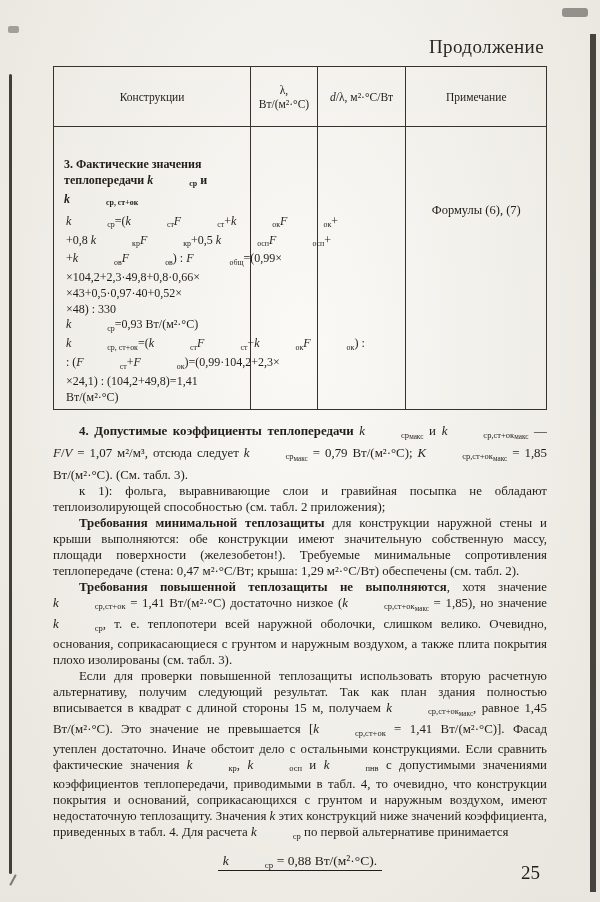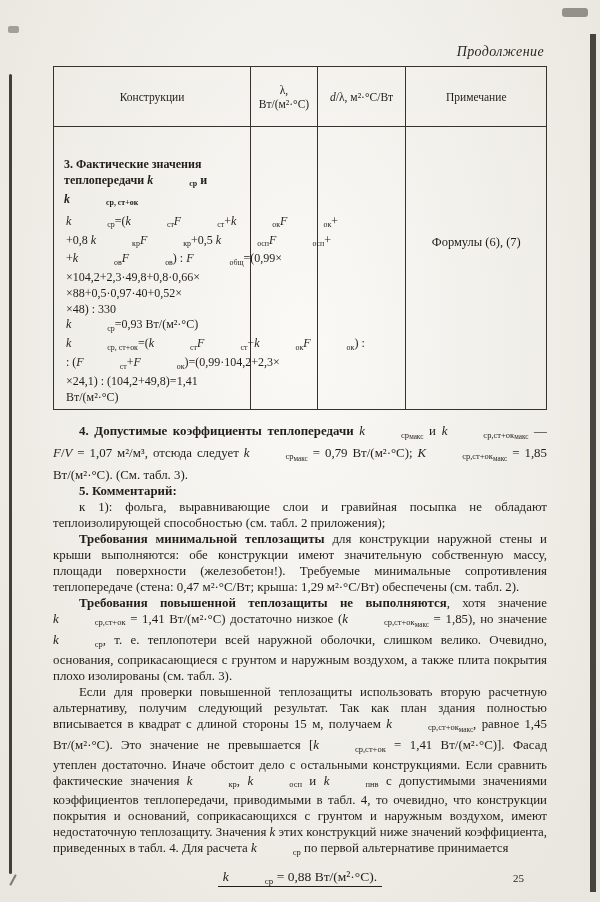--- a/index.html
+++ b/index.html
@@ -20,46 +20,46 @@
 
   
   .artifact { position: absolute; }
   .artifact-left  { left: 9px;  top: 74px; width: 3px; height: 800px; background: #23211e; opacity: .85; border-radius: 2px; }
   .artifact-right { right: 4px; top: 34px; width: 6px; height: 858px; background: #1b1a17; opacity: .8; }
   .artifact-topright { right: 12px; top: 8px; width: 26px; height: 9px; background: #3b3834; opacity: .5; border-radius: 3px; }
   .artifact-topleft  { left: 8px; top: 26px; width: 11px; height: 7px; background: #4a463f; opacity: .45; border-radius: 2px; }
   .artifact-bottomleft { left: 12px; bottom: 16px; width: 2px; height: 12px; background: #35322d; opacity: .6; transform: rotate(28deg); }
 
   .continuation {
-    position: absolute; top: 44px; right: 56px;
-    font-style: italic; font-size: 14px; letter-spacing: .4px; color: #2a2722;
+    position: absolute; top: 36px; right: 56px;
+    font-size: 19px; letter-spacing: .4px; color: #2a2722;
   }
 
   .content { position: absolute; left: 53px; top: 66px; width: 494px; }
 
   table.calc { width: 100%; border-collapse: collapse; table-layout: fixed; border-radius: 11px; }
   .calc th, .calc td { border: 1px solid #36332e; }
   .calc thead th {
     height: 60px; font-weight: normal; font-size: 11.5px; line-height: 14px;
     text-align: center; vertical-align: middle; padding: 2px 4px;
   }
   .calc tbody td { height: 210px; vertical-align: top; }
   .cell-main { padding: 30px 4px 4px 10px; font-size: 12px; line-height: 15.6px; }
   .row-title { font-weight: bold; margin-bottom: 3px; padding-right: 4px; }
   .fline { white-space: nowrap; padding-left: 2px; }
-  .cell-note { padding-top: 108px; text-align: center; font-size: 12.5px; margin-top: 48px; }
+  .cell-note { padding-top: 76px; text-align: center; font-size: 12.5px; margin-top: 48px; }
 
   .body-text { margin-top: 13px; font-size: 12.9px; line-height: 16px; text-align: justify; }
   .para { margin: 0; text-indent: 26px; }
   .bold { font-weight: bold; }
 
   .final-formula { margin-top: 9px; text-align: center; font-size: 13.5px; }
   .underlined { border-bottom: 1px solid #211e1a; padding: 0 5px 2px; }
 
-  .page-number { position: absolute; right: 76px; bottom: 18px; font-size: 11px; }
+  .page-number { position: absolute; right: 60px; bottom: 18px; font-size: 19px; }
 
   
   .seg-i   { font-style: italic; }
   .seg-b   { font-weight: bold; }
   .seg-sub { font-size: 0.66em; vertical-align: -0.3em; padding-left: 36px; }
   .seg-ssub{ font-size: 0.56em; vertical-align: -0.5em; }
 </style>
 </head>
 <body>
 
@@ -100,40 +100,39 @@
         </tr>
       </thead>
       <tbody>
         <tr>
           <td class="cell-main">
             <div class="row-title"><span>3. Фактические значения теплопередачи </span><span class="seg-i">k</span><span class="seg-sub">ср</span><span> и </span><span class="seg-i">k</span><span class="seg-sub">ср, ст+ок</span></div>
             <div class="fline"><span class="seg-i">k</span><span class="seg-sub">ср</span><span>=(</span><span class="seg-i">k</span><span class="seg-sub">ст</span><span class="seg-i">F</span><span class="seg-sub">ст</span><span>+</span><span class="seg-i">k</span><span class="seg-sub">ок</span><span class="seg-i">F</span><span class="seg-sub">ок</span><span>+</span></div>
             <div class="fline"><span>+0,8 </span><span class="seg-i">k</span><span class="seg-sub">кр</span><span class="seg-i">F</span><span class="seg-sub">кр</span><span>+0,5 </span><span class="seg-i">k</span><span class="seg-sub">осп</span><span class="seg-i">F</span><span class="seg-sub">осп</span><span>+</span></div>
             <div class="fline"><span>+</span><span class="seg-i">k</span><span class="seg-sub">ов</span><span class="seg-i">F</span><span class="seg-sub">ов</span><span>) : </span><span class="seg-i">F</span><span class="seg-sub">общ</span><span>=(0,99×</span></div>
             <div class="fline"><span>×104,2+2,3·49,8+0,8·0,66×</span></div>
-            <div class="fline"><span>×88+0,5·0,97·40+0,52×</span></div>
+            <div class="fline"><span>×43+0,5·0,97·40+0,52×</span></div>
             <div class="fline"><span>×48) : 330</span></div>
             <div class="fline"><span class="seg-i">k</span><span class="seg-sub">ср</span><span>=0,93 Вт/(м²·°С)</span></div>
             <div class="fline"><span class="seg-i">k</span><span class="seg-sub">ср, ст+ок</span><span>=(</span><span class="seg-i">k</span><span class="seg-sub">ст</span><span class="seg-i">F</span><span class="seg-sub">ст</span><span>+</span><span class="seg-i">k</span><span class="seg-sub">ок</span><span class="seg-i">F</span><span class="seg-sub">ок</span><span>) :</span></div>
             <div class="fline"><span>: (</span><span class="seg-i">F</span><span class="seg-sub">ст</span><span>+</span><span class="seg-i">F</span><span class="seg-sub">ок</span><span>)=(0,99·104,2+2,3×</span></div>
             <div class="fline"><span>×24,1) : (104,2+49,8)=1,41</span></div>
             <div class="fline"><span>Вт/(м²·°С)</span></div>
           </td>
           <td></td>
           <td></td>
           <td class="cell-note">
             <span>Формулы (6), (7)</span>
           </td>
         </tr>
       </tbody>
     </table>
 
     <div class="body-text">
       <p class="para"><span class="seg-b">4. Допустимые коэффициенты теплопередачи </span><span class="seg-i">k</span><span class="seg-sub">ср</span><span class="seg-ssub">макс</span><span> и </span><span class="seg-i">k</span><span class="seg-sub">ср,ст+ок</span><span class="seg-ssub">макс</span><span> — </span><span class="seg-i">F</span><span>/</span><span class="seg-i">V</span><span> = 1,07 м²/м³, отсюда следует </span><span class="seg-i">k</span><span class="seg-sub">ср</span><span class="seg-ssub">макс</span><span> = 0,79 Вт/(м²·°С); </span><span class="seg-i">K</span><span class="seg-sub">ср,ст+ок</span><span class="seg-ssub">макс</span><span> = 1,85 Вт/(м²·°С). (См. табл. 3).</span></p>
-      <p class="para bold">5. Комментарий:</p>
       <p class="para">к 1): фольга, выравнивающие слои и гравийная посыпка не обладают теплоизолирующей способностью (см. табл. 2 приложения);</p>
       <p class="para"><span class="seg-b">Требования минимальной теплозащиты </span><span>для конструкции наружной стены и крыши выполняются: обе конструкции имеют значительную собственную массу, площади поверхности (железобетон!). Требуемые минимальные сопротивления теплопередаче (стена: 0,47 м²·°С/Вт; крыша: 1,29 м²·°С/Вт) обеспечены (см. табл. 2).</span></p>
       <p class="para"><span class="seg-b">Требования повышенной теплозащиты не выполняются</span><span>, хотя значение </span><span class="seg-i">k</span><span class="seg-sub">ср,ст+ок</span><span> = 1,41 Вт/(м²·°С) достаточно низкое (</span><span class="seg-i">k</span><span class="seg-sub">ср,ст+ок</span><span class="seg-ssub">макс</span><span> = 1,85), но значение </span><span class="seg-i">k</span><span class="seg-sub">ср</span><span>, т. е. теплопотери всей наружной оболочки, слишком велико. Очевидно, основания, соприкасающиеся с грунтом и наружным воздухом, а также плита покрытия плохо изолированы (см. табл. 3).</span></p>
       <p class="para"><span>Если для проверки повышенной теплозащиты использовать вторую расчетную альтернативу, получим следующий результат. Так как план здания полностью вписывается в квадрат с длиной стороны 15 м, получаем </span><span class="seg-i">k</span><span class="seg-sub">ср,ст+ок</span><span class="seg-ssub">макс</span><span>, равное 1,45 Вт/(м²·°С). Это значение не превышается [</span><span class="seg-i">k</span><span class="seg-sub">ср,ст+ок</span><span> = 1,41 Вт/(м²·°С)]. Фасад утеплен достаточно. Иначе обстоит дело с остальными конструкциями. Если сравнить фактические значения </span><span class="seg-i">k</span><span class="seg-sub">кр</span><span>, </span><span class="seg-i">k</span><span class="seg-sub">осп</span><span> и </span><span class="seg-i">k</span><span class="seg-sub">пнв</span><span> с допустимыми значениями коэффициентов теплопередачи, приводимыми в табл. 4, то очевидно, что конструкции покрытия и оснований, соприкасающихся с грунтом и наружным воздухом, имеют недостаточную теплозащиту. Значения </span><span class="seg-i">k</span><span> этих конструкций ниже значений коэффициента, приведенных в табл. 4. Для расчета </span><span class="seg-i">k</span><span class="seg-sub">ср</span><span> по первой альтернативе принимается</span></p>
       <div class="final-formula">
         <span class="underlined"><span class="seg-i">k</span><span class="seg-sub">ср</span><span> = 0,88 Вт/(м²·°С).</span></span>
       </div>
     </div>
 
   </div>

